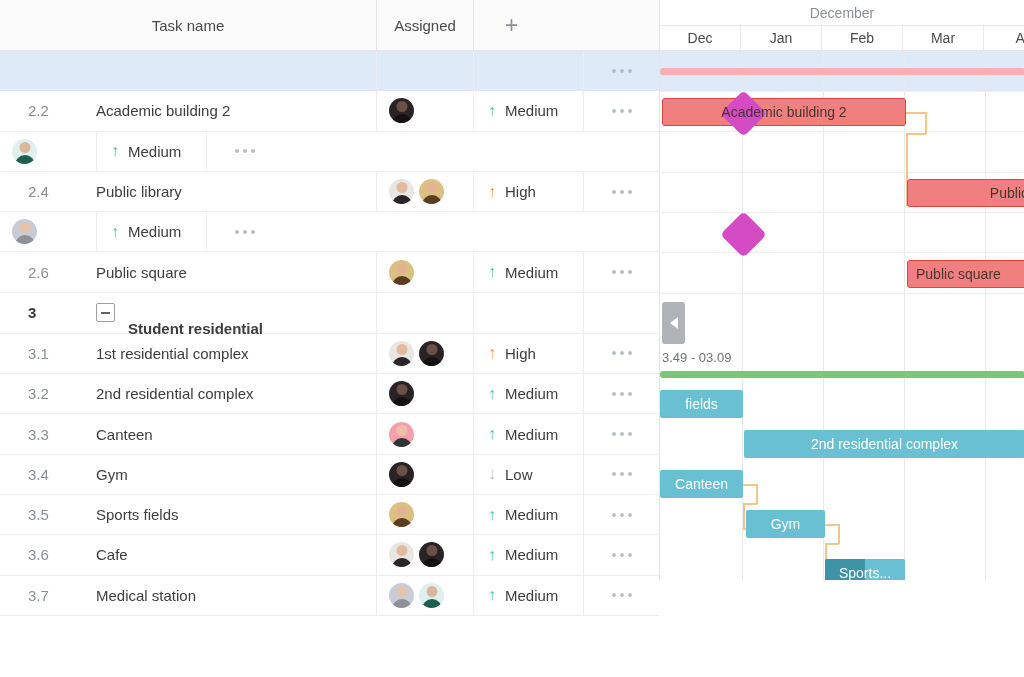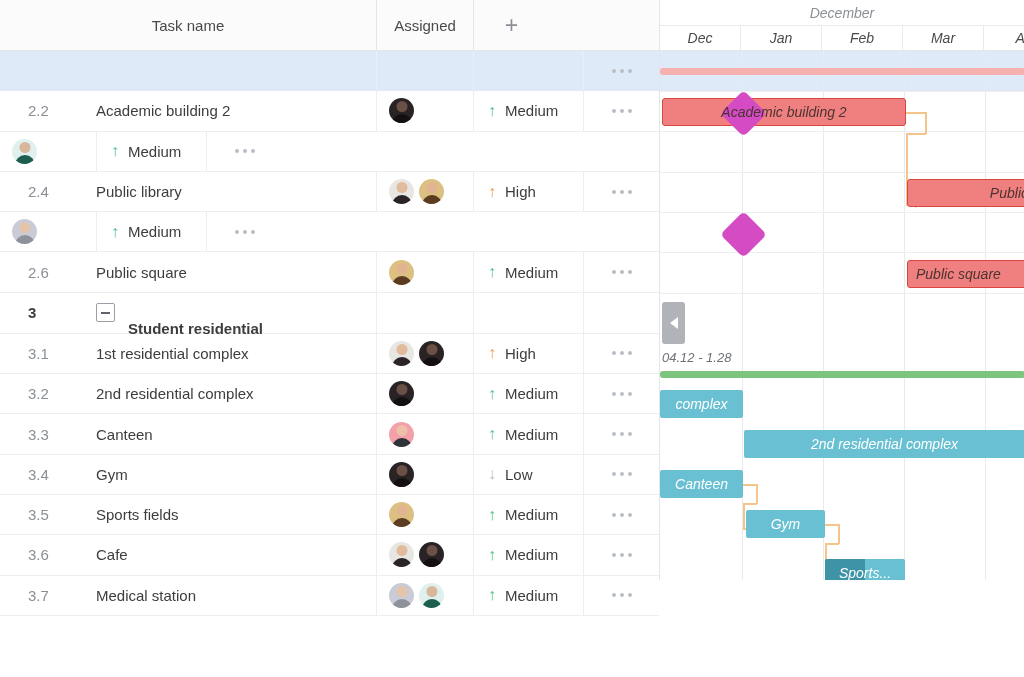--- a/index.html
+++ b/index.html
@@ -137,21 +137,20 @@
   .addsep { color: #8b8f95; margin: 0 7px; font-size: 15px; }
 
   
   #timeline {
     position: relative;
     width: 365px; height: 580px;
     background: #fff;
     flex: 0 0 365px;
     border-left: 1px solid #e2e5e9;
     overflow: hidden;
-    font-style: italic;
   }
   .tl-period {
     height: 26px;
     display: flex; align-items: center; justify-content: center;
     font-size: 14px; color: #8b8f95;
     border-bottom: 1px solid #e8eaed;
     background: #fff;
   }
   .tl-months { display: flex; height: 25px; border-bottom: 1px solid #e2e5e9; background: #fff; }
   .tl-month {
@@ -639,25 +638,25 @@
       </div>
 
       <div class="milestone" style="top:167px; left:67px;"></div>
 
       <div class="bar red" style="top:209px; left:247px; width:130px; justify-content:flex-start;">
         <span class="blabel">Public square</span>
       </div>
 
       <div class="collapse-handle" style="top:251px; left:2px;"></div>
 
-      <div class="daterange" style="top:299px; left:2px;">04.12 - 1.28</div>
+      <div class="daterange" style="top:299px; left:2px;">3.49 - 03.09</div>
       <div class="summary-bar green" style="top:320px; left:0; width:365px;"></div>
 
       <div class="bar teal" style="top:339px; left:0; width:83px;">
-        <span class="blabel">complex</span>
+        <span class="blabel">fields</span>
       </div>
 
       <div class="bar teal" style="top:379px; left:84px; width:281px;">
         <span class="blabel">2nd residential complex</span>
       </div>
 
       <div class="bar teal" style="top:419px; left:0; width:83px;">
         <span class="blabel">Canteen</span>
       </div>
 

